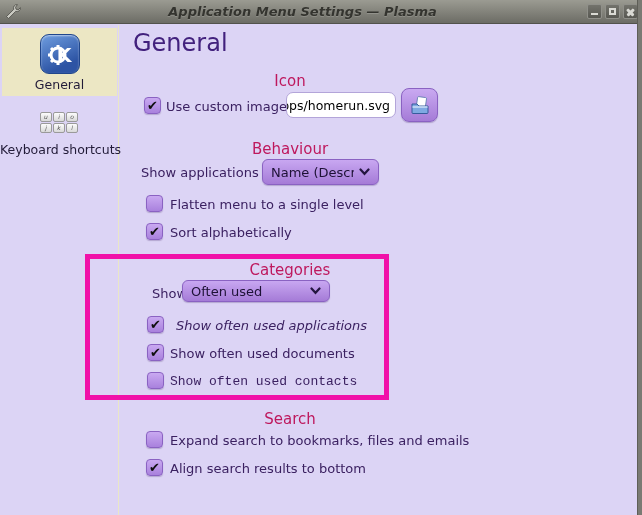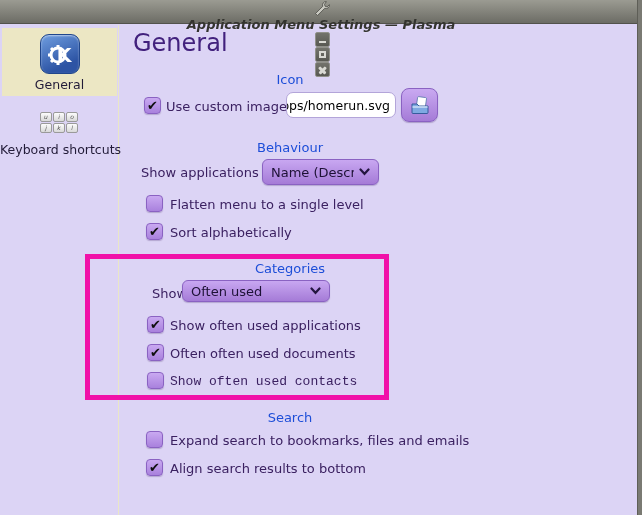--- a/index.html
+++ b/index.html
@@ -4,21 +4,21 @@
 <style>
   * { box-sizing: border-box; margin: 0; padding: 0; }
   html, body { width: 642px; height: 515px; }
   body { font-family: "DejaVu Sans", sans-serif; overflow: hidden; }
 
   #window { position: relative; width: 642px; height: 515px; background: #dcd4f5; overflow: hidden; }
 
   
   .titlebar { position: absolute; left: 0; top: 0; right: 0; height: 24px;
     background: linear-gradient(#9b9b92, #6c6c65); border-bottom: 1px solid #52524c;
-    display: flex; align-items: center; padding: 0 4px; flex-direction: column; }
+    display: flex; align-items: center; padding: 0 4px; }
   .titlebar .title { flex: 1; text-align: center; font-size: 13px; font-weight: bold;
     font-style: italic; color: #34342f; text-shadow: 0 1px 0 rgba(255,255,255,0.15); }
   .winbtn { width: 15px; height: 15px; margin-left: 3px; border: 1px solid #90908a;
     border-radius: 2px; background: linear-gradient(#73736c, #585852); position: relative; flex: none; }
   .winbtn.min::after { content: ""; position: absolute; left: 3px; right: 3px; bottom: 3px;
     height: 2px; background: #dadad4; }
   .winbtn.max::after { content: ""; position: absolute; left: 3px; right: 3px; top: 3px;
     bottom: 3px; border: 2px solid #dadad4; }
   .winbtn.close::before, .winbtn.close::after { content: ""; position: absolute; left: 2px;
     top: 5.5px; width: 9px; height: 2.5px; background: #dadad4; border-radius: 1px; }
@@ -46,21 +46,21 @@
   .kb-icon { width: 42px; height: 25px; margin: 7px auto 7px; display: flex; flex-wrap: wrap;
     justify-content: center; align-content: center; gap: 1px; }
   .keycap { width: 12px; height: 10px; background: linear-gradient(#fcfcfc, #d9d9d9);
     border: 1px solid #9a9a9a; border-radius: 2px; font-size: 6px; font-style: italic;
     color: #555; display: flex; align-items: center; justify-content: center; line-height: 1; }
 
   
   .page-title { position: absolute; left: 133px; top: 29px; font-size: 24px;
     font-weight: normal; color: #42217d; }
   .sec-head { position: absolute; left: 120px; width: 340px; text-align: center;
-    font-size: 13px; color: #1d4ed8; }
+    font-size: 15px; color: #be185d; }
   .lbl { position: absolute; font-size: 13px; color: #3b2161; white-space: nowrap; }
 
   .cb { position: absolute; width: 17px; height: 17px; border-radius: 4px;
     background: linear-gradient(#c9a9f1, #a981dd); border: 1px solid #8a62c2;
     box-shadow: 0 1px 1px rgba(60,30,100,0.25); display: flex; align-items: center;
     justify-content: center; cursor: default; }
   .cb .mark { font-size: 13px; font-weight: bold; color: #0e0e0e; line-height: 1; margin-top: -1px; }
 
   .dropdown { position: absolute; border-radius: 6px;
     background: linear-gradient(#c8a7f1, #a57bd7); border: 1px solid #8a62c2;
@@ -169,25 +169,25 @@
     <span class="dd-text">Often used</span>
     <span class="chev">
       <svg width="11" height="8" viewBox="0 0 11 8">
           <path d="M1.5 1.5 L5.5 5.8 L9.5 1.5" stroke="#241540" stroke-width="2.2" fill="none" stroke-linecap="round"></path>
         </svg>
     </span>
   </div>
   <div class="cb" style="left:147px; top:316px;">
     <span class="mark">✔</span>
   </div>
-  <span class="lbl" style="left:170px; top:318px;">Show often used applications</span>
+  <span class="lbl" style="left:176px; top:318px;font-style:italic;">Show often used applications</span>
   <div class="cb" style="left:147px; top:344px;">
     <span class="mark">✔</span>
   </div>
-  <span class="lbl" style="left:170px; top:346px;">Often often used documents</span>
+  <span class="lbl" style="left:170px; top:346px;">Show often used documents</span>
   <div class="cb" style="left:147px; top:372px;"></div>
   <span class="lbl" style="left:170px; top:374px;font-family:Liberation Mono, monospace;">Show often used contacts</span>
 
   <div class="pink-rect"></div>
 
   <div class="sec-head" style="top:410px;">Search</div>
   <div class="cb" style="left:146px; top:431px;"></div>
   <span class="lbl" style="left:170px; top:433px;">Expand search to bookmarks, files and emails</span>
   <div class="cb" style="left:146px; top:459px;">
     <span class="mark">✔</span>

